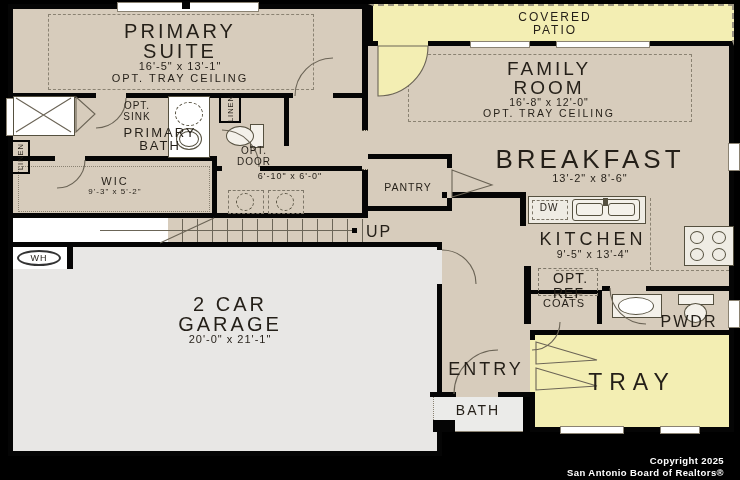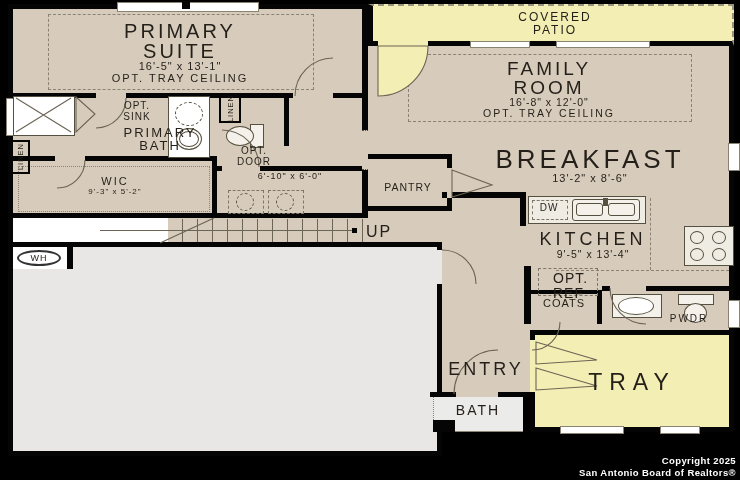--- a/index.html
+++ b/index.html
@@ -17,21 +17,21 @@
   .nm{letter-spacing:3px;white-space:pre-line;}
   .dims{letter-spacing:1px;}
   .dash-rect{position:absolute;border:1px dashed #8a8272;z-index:15;}
   .dot-rect{position:absolute;border:1px dotted #8a8272;z-index:15;}
   .fx{position:absolute;border:1px solid #55503f;background:#f4f1ea;z-index:30;}
   .fx-dash{position:absolute;border:1px dashed #7d7668;z-index:30;}
   .vwrap{display:flex;align-items:center;justify-content:center;}
   .vtext{writing-mode:vertical-rl;transform:rotate(180deg);font-size:7.5px;letter-spacing:1px;}
   .circ{position:absolute;border:1px solid #55503f;border-radius:50%;z-index:31;}
   svg.overlay{position:absolute;left:0;top:0;z-index:40;pointer-events:none;}
-  .footer{position:absolute;right:4px;bottom:1px;text-align:right;color:#fff;
+  .footer{position:absolute;right:16px;bottom:1px;text-align:right;color:#fff;
           font-weight:bold;font-size:9.5px;line-height:1.25;letter-spacing:.4px;z-index:60;margin-left:9px;}
 </style>
 </head>
 <body>
 
 <div id="plan">
 
   <div class="abs fill-beige" style="left:368px;top:44px;width:366px;height:290px;border-right:5px solid #050505;"></div>
   <div class="abs fill-yellow" style="left:368px;top:4px;width:366px;height:42px;border-left:5px solid #050505;border-bottom:5px solid #050505;border-top:2px dashed #9a9382;border-right:2px dashed #9a9382;"></div>
   <div class="abs fill-beige" style="left:8px;top:4px;width:360px;height:214px;border-top:5px solid #050505;border-left:5px solid #050505;border-right:6px solid #050505;"></div>
@@ -195,35 +195,39 @@
   </div>
 
   <div class="lbl" style="left:222px;top:172px;width:136px;">
     <div class="dims" style="font-size:9px;">6'-10" x 6'-0"</div>
   </div>
 
   <div class="lbl" style="left:372px;top:182px;width:72px;">
     <div class="nm" style="font-size:10.5px;letter-spacing:1px;">PANTRY</div>
   </div>
 
+  <div class="lbl" style="left:150px;top:294px;width:160px;">
+    <div class="nm" style="font-size:20px;line-height:1.0;letter-spacing:3px;margin:0 22px;">2 CAR GARAGE</div>
+    <div class="dims" style="font-size:11px;">20'-0" x 21'-1"</div>
+  </div>
 
   <div class="lbl" style="left:552px;top:370px;width:160px;z-index:51;">
     <div class="nm" style="font-size:23px;letter-spacing:7px;">TRAY</div>
   </div>
 
   <div class="lbl" style="left:446px;top:360px;width:80px;">
     <div class="nm" style="font-size:18px;letter-spacing:3px;">ENTRY</div>
   </div>
 
   <div class="lbl" style="left:438px;top:403px;width:80px;z-index:51;">
     <div class="nm" style="font-size:14px;letter-spacing:2px;">BATH</div>
   </div>
 
   <div class="lbl" style="left:648px;top:314px;width:82px;z-index:51;">
-    <div class="nm" style="font-size:10px;letter-spacing:2px;">PWDR</div>
+    <div class="nm" style="font-size:16px;letter-spacing:2px;">PWDR</div>
   </div>
 
   <div class="lbl" style="left:531px;top:298px;width:66px;z-index:51;">
     <div class="nm" style="font-size:11px;letter-spacing:1px;">COATS</div>
   </div>
 
   <div class="lbl" style="left:108px;top:101px;width:58px;">
     <div style="font-size:10px;letter-spacing:1px;width:34px;margin:0 auto;">OPT. SINK</div>
   </div>
 

